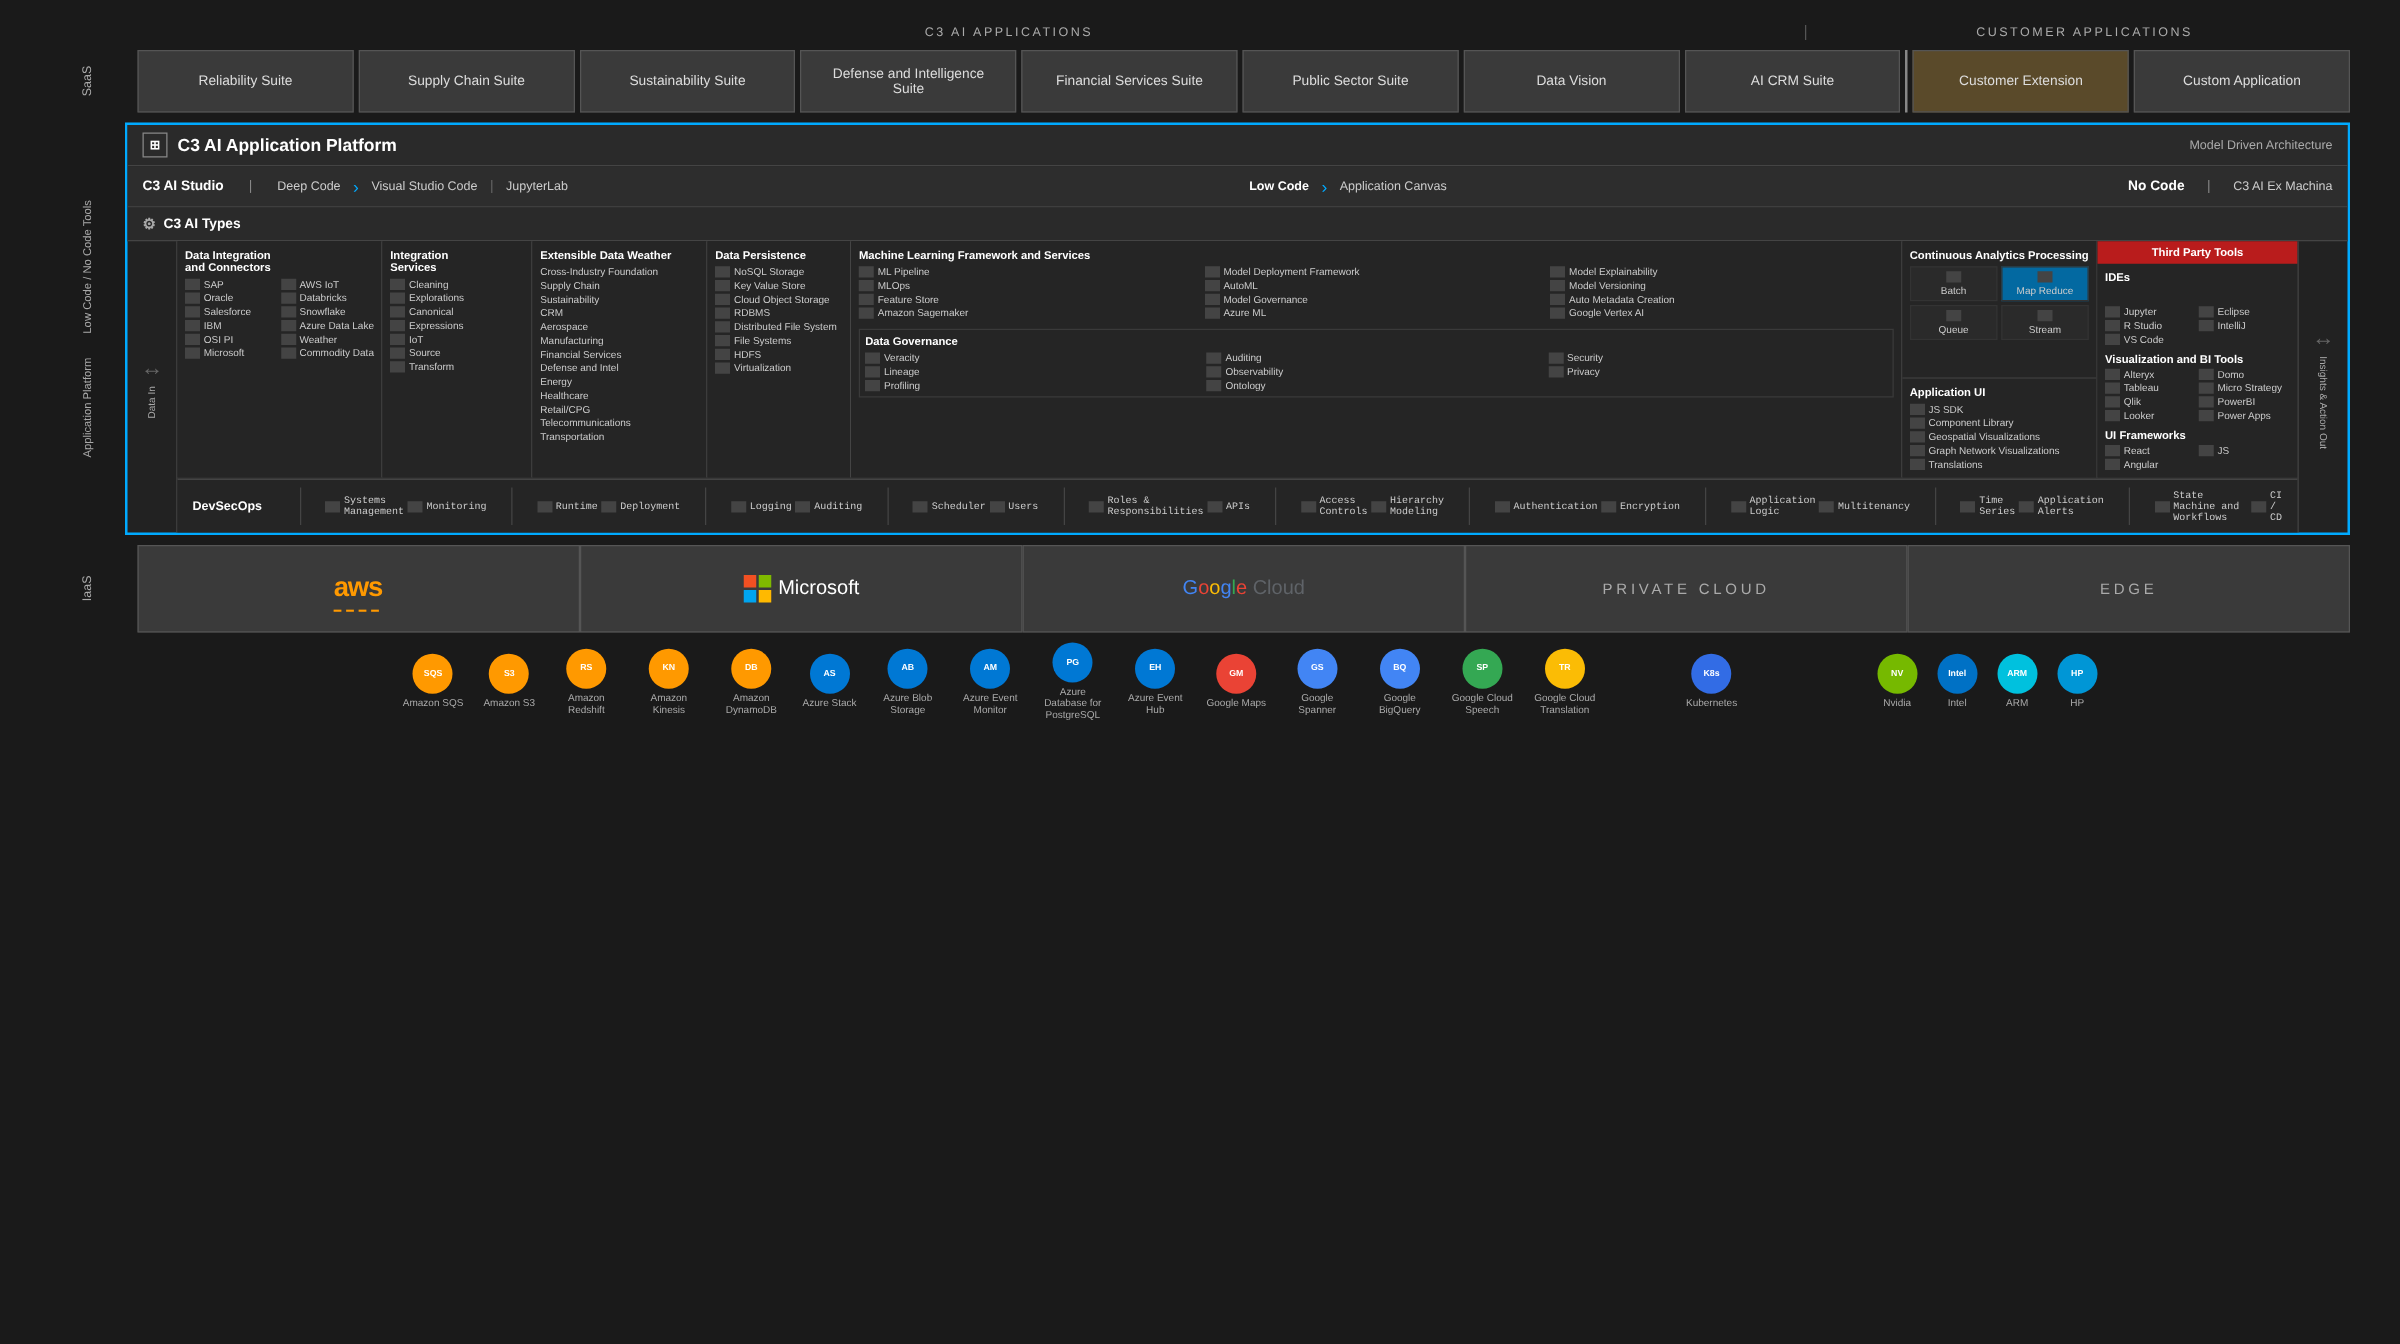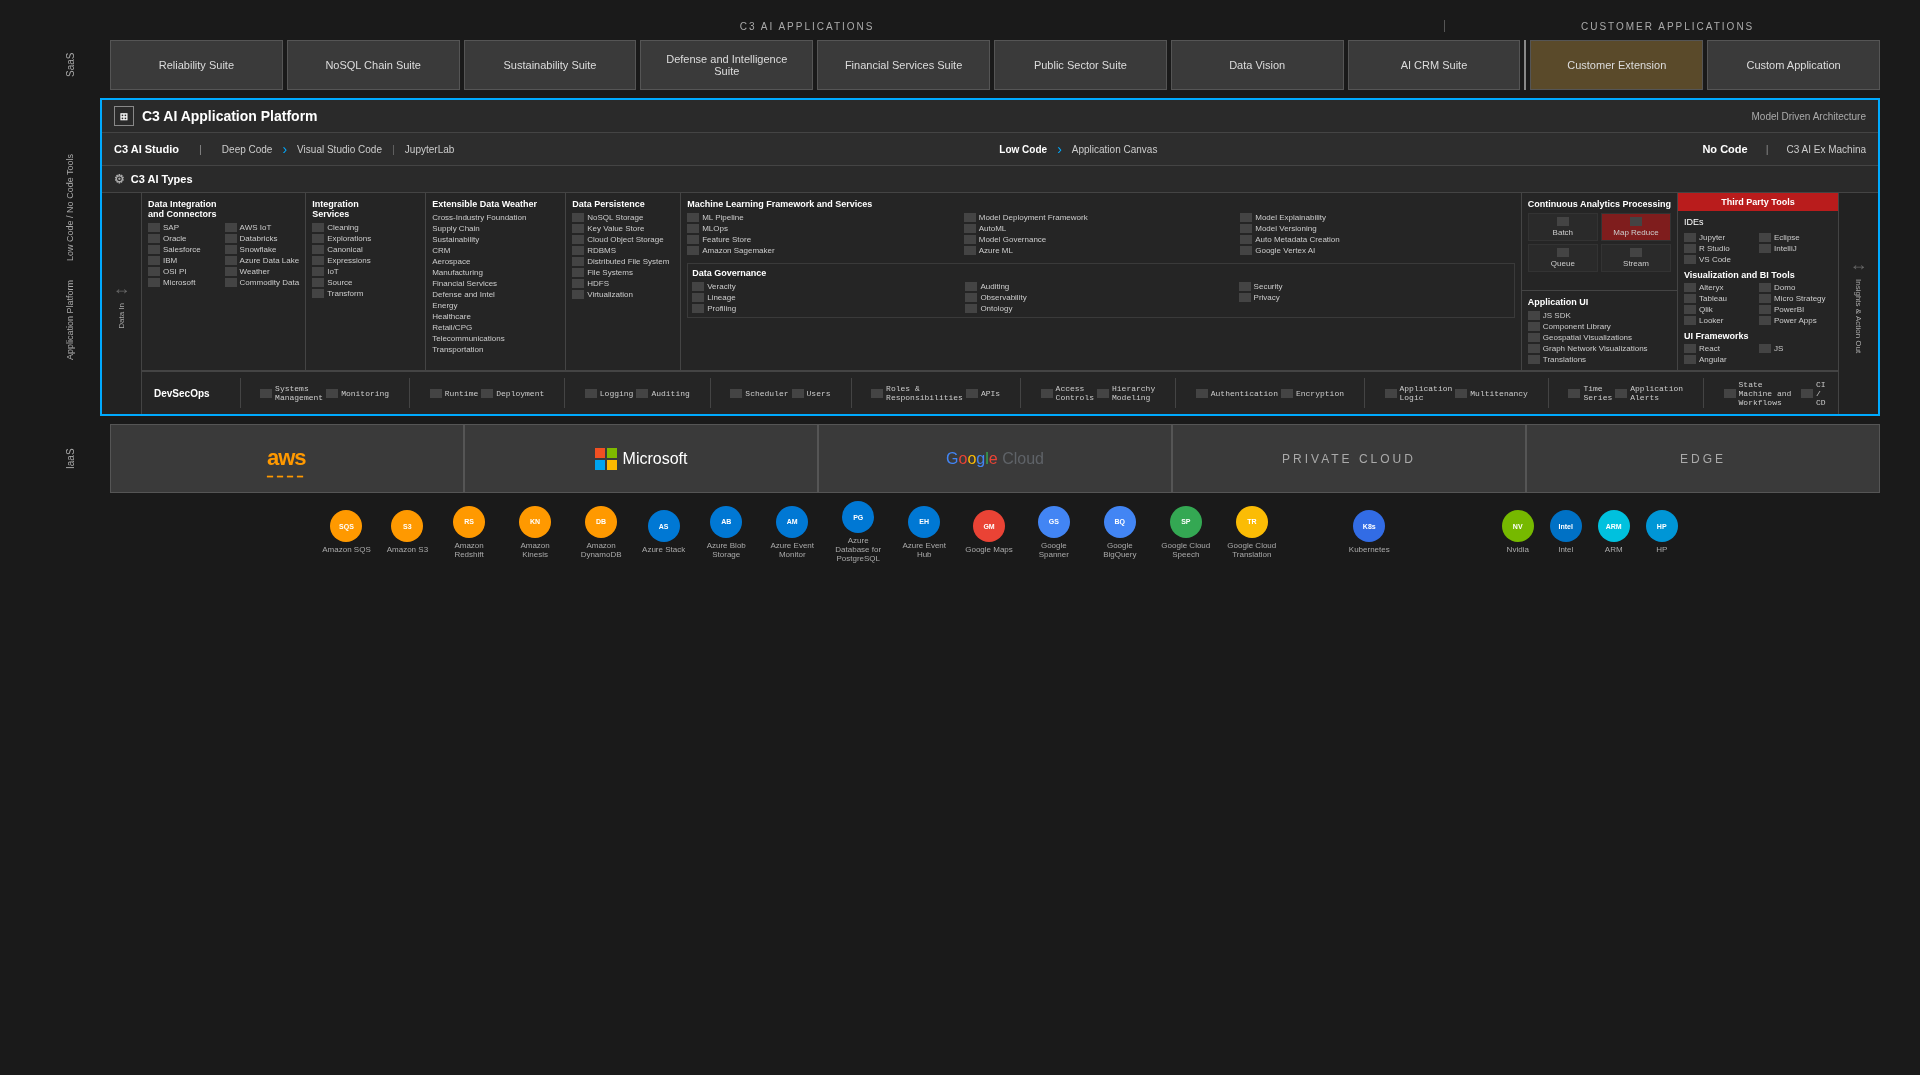--- a/index.html
+++ b/index.html
@@ -229,21 +229,21 @@
       <span style="font-size:10px;color:#aaa;letter-spacing:2px;">CUSTOMER APPLICATIONS</span>
     </div>
   </div>
 
   <div class="saas-row">
     <div class="side-label" style="width:60px;">
       <span>SaaS</span>
     </div>
     <div class="saas-apps">
       <div class="saas-app">Reliability Suite</div>
-      <div class="saas-app">NoSQL Chain Suite</div>
+      <div class="saas-app">Supply Chain Suite</div>
       <div class="saas-app">Sustainability Suite</div>
       <div class="saas-app">Defense and Intelligence Suite</div>
       <div class="saas-app">Financial Services Suite</div>
       <div class="saas-app">Public Sector Suite</div>
       <div class="saas-app">Data Vision</div>
       <div class="saas-app">AI CRM Suite</div>
       <div style="width:2px;background:#888;flex-shrink:0;"></div>
       <div class="saas-app customer-ext">Customer Extension</div>
       <div class="saas-app">Custom Application</div>
     </div>
@@ -396,21 +396,21 @@
 
             <div style="display:flex;flex-direction:column;min-width:120px;border-right:1px solid #444;">
 
               <div style="padding:6px;background:#252525;border-bottom:1px solid #444;flex:1;">
                 <div class="col-title">Continuous Analytics Processing</div>
                 <div style="display:grid;grid-template-columns:1fr 1fr;gap:3px;">
                   <div style="display:flex;flex-direction:column;align-items:center;gap:2px;background:#2a2a2a;border:1px solid #333;padding:3px;">
                     <span class="mini-icon"></span>
                     <span style="font-size:8px;color:#ccc;">Batch</span>
                   </div>
-                  <div style="display:flex;flex-direction:column;align-items:center;gap:2px;background:#7f1d1d;border:1px solid #333;padding:3px;">
+                  <div style="display:flex;flex-direction:column;align-items:center;gap:2px;background:#0369a1;border:1px solid #333;padding:3px;">
                     <span class="mini-icon"></span>
                     <span style="font-size:8px;color:#ccc;">Map Reduce</span>
                   </div>
                   <div style="display:flex;flex-direction:column;align-items:center;gap:2px;background:#2a2a2a;border:1px solid #333;padding:3px;">
                     <span class="mini-icon"></span>
                     <span style="font-size:8px;color:#ccc;">Queue</span>
                   </div>
                   <div style="display:flex;flex-direction:column;align-items:center;gap:2px;background:#2a2a2a;border:1px solid #333;padding:3px;">
                     <span class="mini-icon"></span>
                     <span style="font-size:8px;color:#ccc;">Stream</span>
@@ -428,21 +428,21 @@
                   <div class="col-item"><span class="mini-icon"></span>Translations</div>
                 </div>
               </div>
             </div>
 
             <div style="min-width:160px;background:#252525;">
               <div style="background:#b91c1c;text-align:center;padding:4px;font-size:9px;font-weight:bold;">Third Party Tools</div>
               <div style="padding:6px;">
 
                 <div style="margin-bottom:6px;">
-                  <div style="font-size:9px;font-weight:normal;margin-bottom:6px;">IDEs</div>
+                  <div style="font-size:9px;font-weight:bold;margin-bottom:18px;">IDEs</div>
                   <div style="display:grid;grid-template-columns:1fr 1fr;gap:2px;">
                     <div class="col-item"><span class="mini-icon"></span>Jupyter</div>
                     <div class="col-item"><span class="mini-icon"></span>Eclipse</div>
                     <div class="col-item"><span class="mini-icon"></span>R Studio</div>
                     <div class="col-item"><span class="mini-icon"></span>IntelliJ</div>
                     <div class="col-item"><span class="mini-icon"></span>VS Code</div>
                   </div>
                 </div>
 
                 <div style="margin-bottom:6px;">

